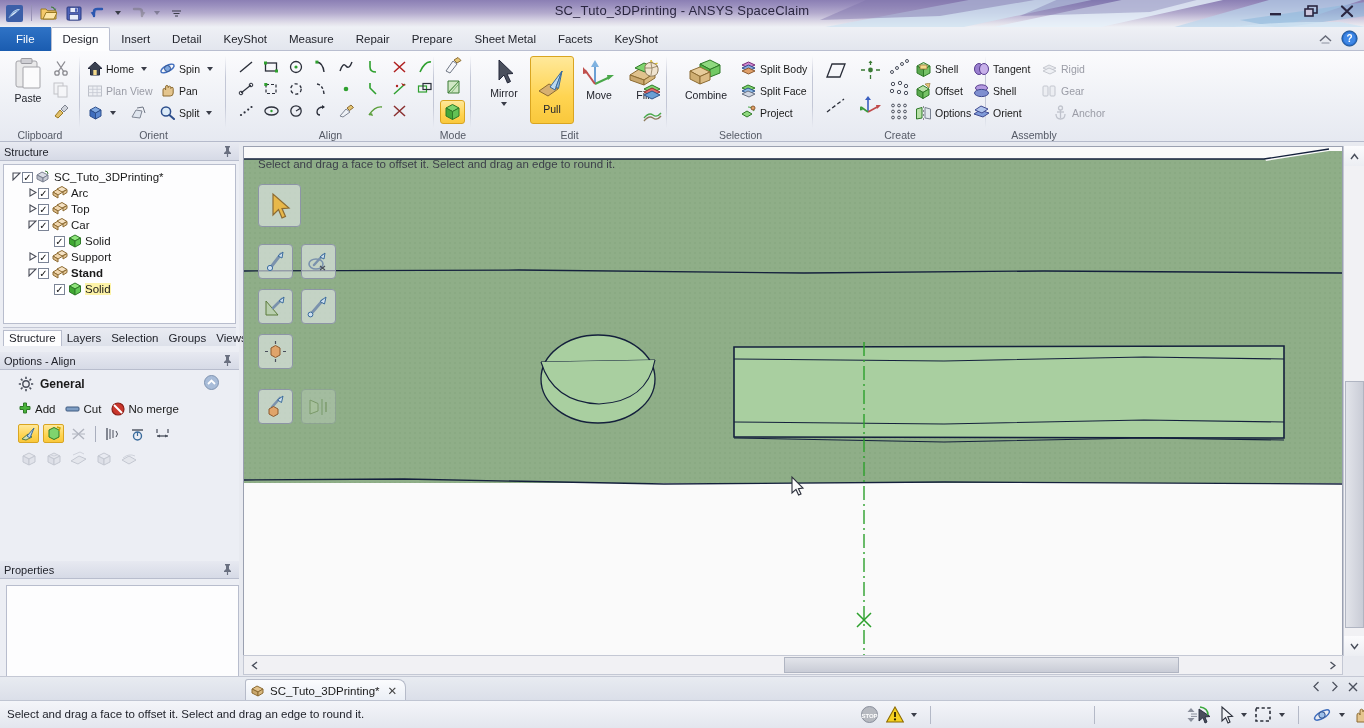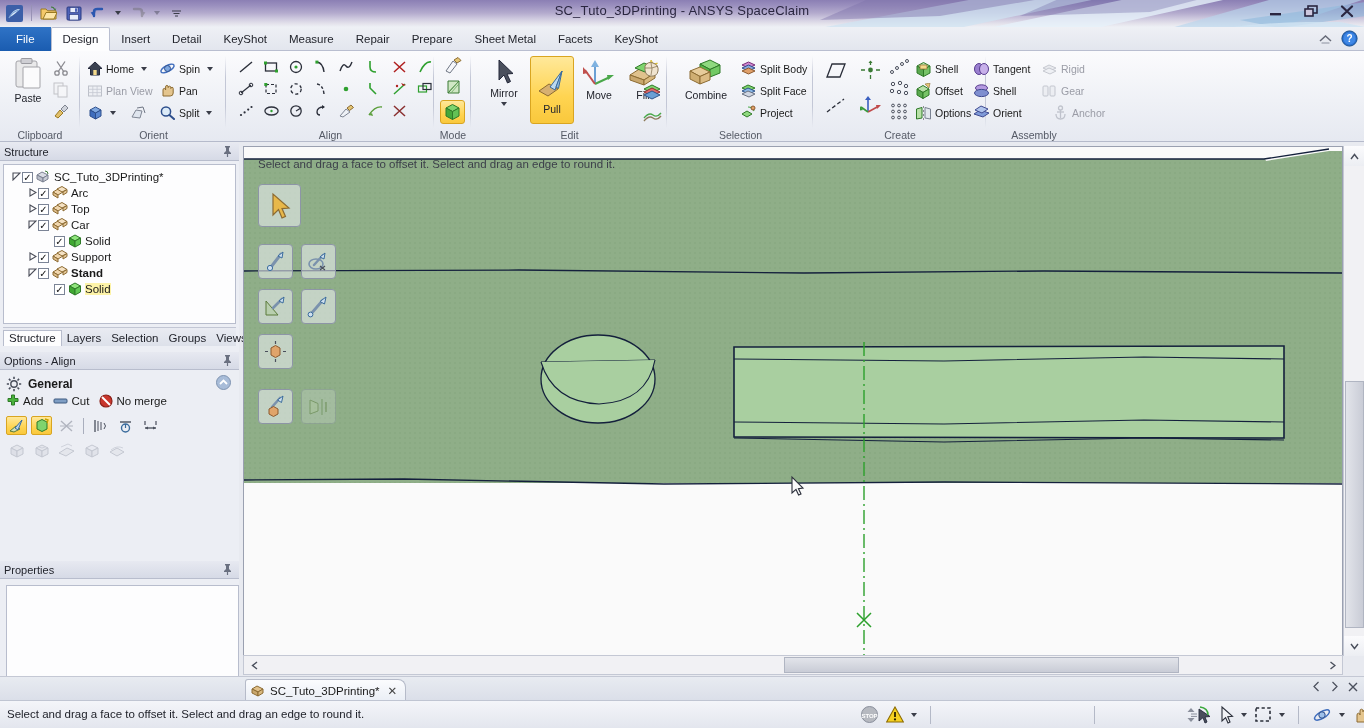--- a/index.html
+++ b/index.html
@@ -98,24 +98,24 @@
 
   .tabstrip {
     display:flex; align-items:flex-end; height:19px; font-size:11.5px;
     background:linear-gradient(180deg,#e9ebf2 0%,#dde1ea 100%);
     border-top:1px solid #c2c6d4;
   }
   .tabstrip .t { padding:1px 5px 2px 5px; cursor:pointer; color:#22242c;}
   .tabstrip .t.on { background:#fdfdfe; border:1px solid #b8bdcd; border-bottom:none; }
 
   
-  .opt-body { background:#eceef4; padding:4px 6px; }
+  .opt-body { background:#eceef4; padding:4px 18px; }
   .opt-gen { display:flex; align-items:center; gap:6px; font-weight:bold; font-size:12px; position:relative; height:20px;}
   .opt-collapse { position:absolute; right:2px; top:1px; cursor:pointer;}
-  .opt-row1 { display:flex; align-items:center; gap:10px; font-size:11.5px;text-align:right;}
+  .opt-row1 { display:flex; align-items:center; gap:10px; margin-top:8px; font-size:11.5px;text-align:right;}
   .opt-row1 .oi { display:flex; align-items:center; gap:3px; cursor:pointer;}
   .opt-icons { display:flex; align-items:center; gap:4px; margin-top:8px; }
   .oibtn { width:21px;height:19px;display:flex;align-items:center;justify-content:center;cursor:pointer;}
   .oibtn.on { background:linear-gradient(180deg,#ffe89a 0%,#ffd451 60%,#f9c83c 100%); border:1px solid #d9a521; border-radius:2px;}
   .opt-icons2 { display:flex; align-items:center; gap:4px; margin-top:6px; }
   .vsep { width:1px; height:16px; background:#a9aebd; margin:0 2px;}
 
   
   .viewport { position:absolute; left:243px; top:146px; width:1100px; height:510px;
     background:#fafafa; overflow:hidden; border:1px solid #9aa0b0; border-bottom:none;}

